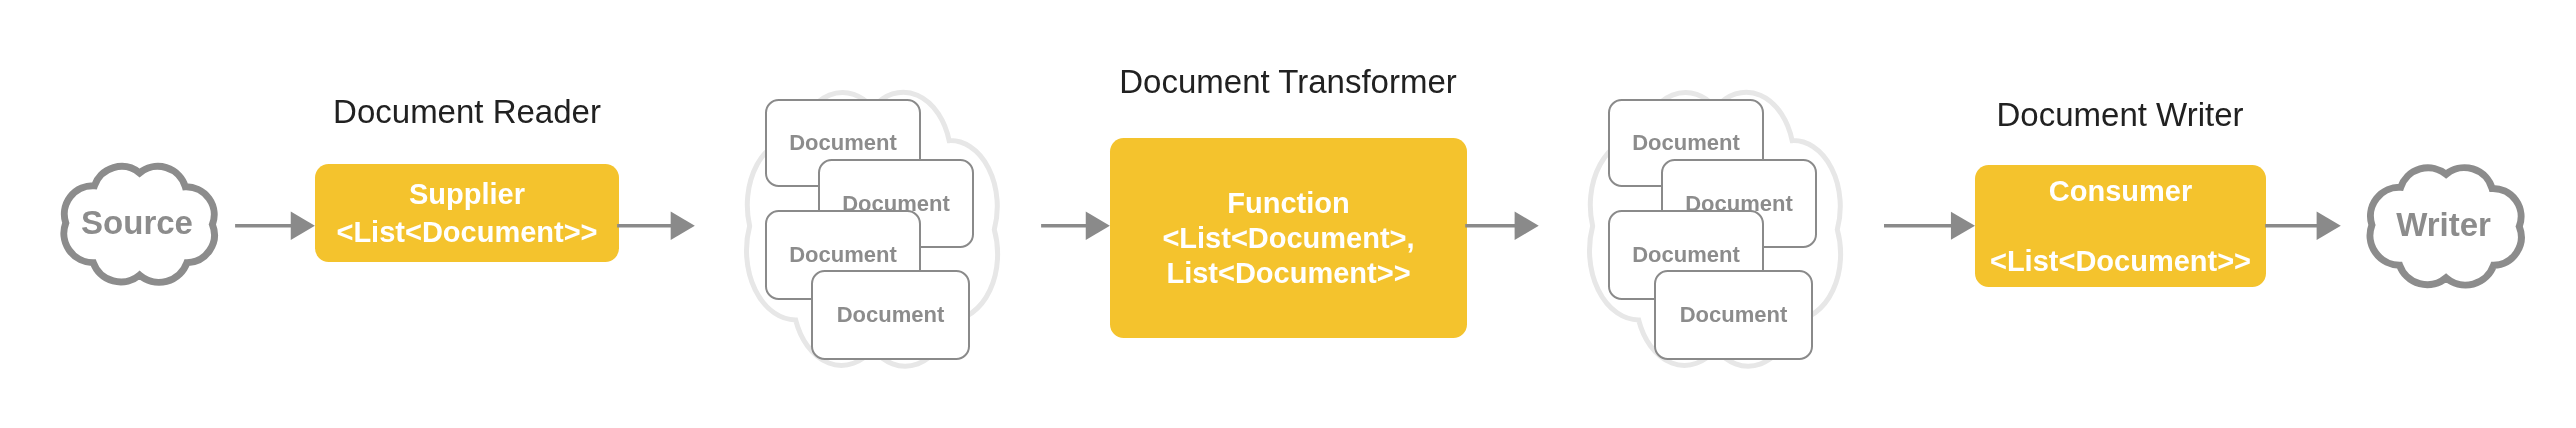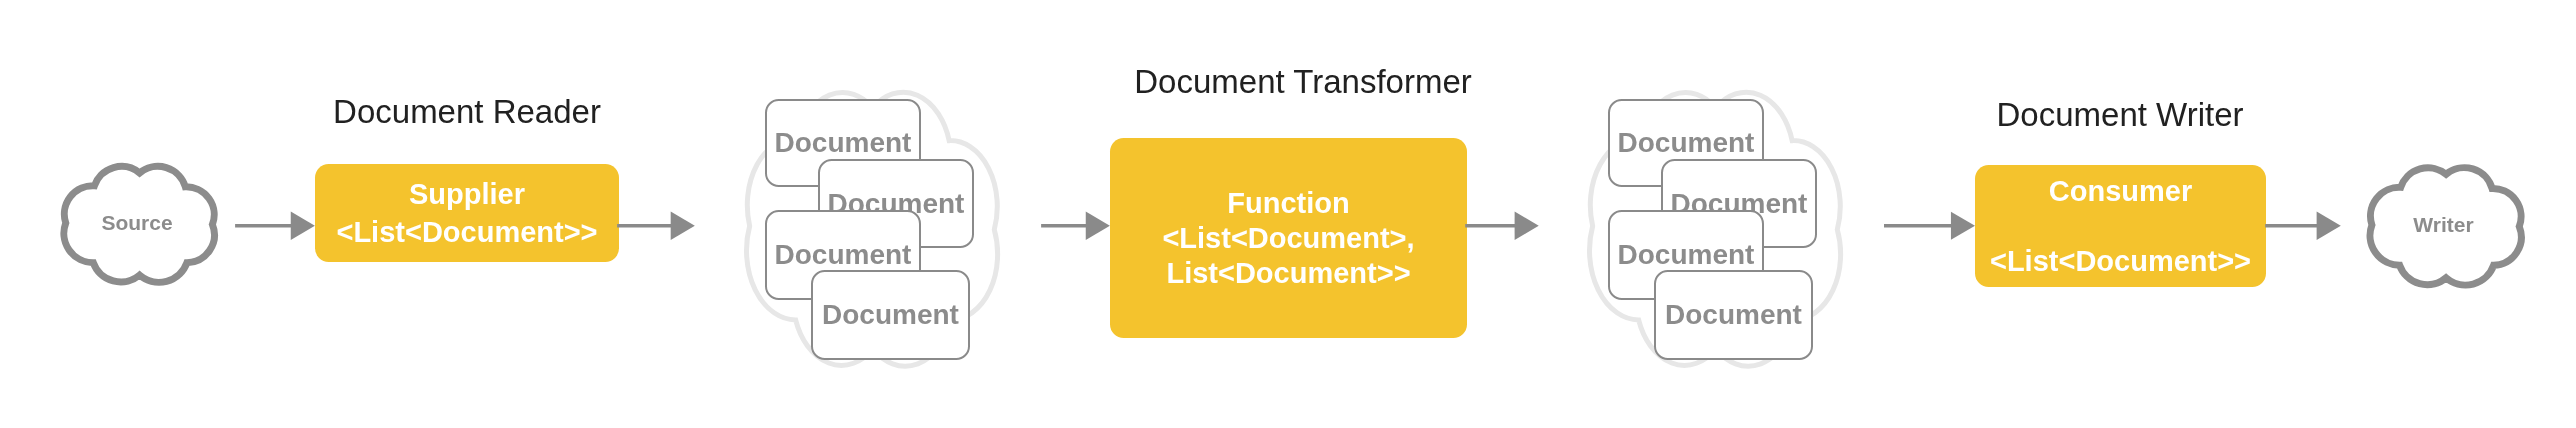--- a/index.html
+++ b/index.html
@@ -27,21 +27,21 @@
   }
   .cloud-path { fill: #ffffff; }
   .cloud.dark .cloud-path { stroke: #8C8C8C; stroke-width: 7px; }
   .cloud.light .cloud-path { stroke: #E7E7E7; stroke-width: 5px; }
   .cloud-label {
     position: absolute;
     inset: 0;
     display: flex;
     align-items: center;
     justify-content: center;
-    font-size: 21px;
+    font-size: 33px;
     font-weight: 700;
     color: #8C8C8C;
     letter-spacing: 0px;
   }
   
   .stage-title {
     position: absolute;
     transform: translateX(-50%);
     font-size: 33px;
     font-weight: 400;
@@ -73,21 +73,21 @@
     position: absolute;
     background: #ffffff;
     border: 2.1px solid #8A8A8A;
     border-radius: 13.7px;
     display: flex;
     align-items: center;
     justify-content: center;
     box-sizing: border-box;
   }
   .doc-card .doc-label {
-    font-size: 28px;
+    font-size: 22px;
     font-weight: 700;
     color: #8C8C8C;
     white-space: nowrap;
   }
   
   .arrow {
     position: absolute;
     top: 210px;
     height: 31.5px;
   }
@@ -138,21 +138,21 @@
     <div class="doc-card" style="left:116px; top:233px; width:159px; height:90px;">
       <span class="doc-label">Document</span>
     </div>
   </div>
 
   <svg class="arrow" style="left:1041px; width:69px;" viewBox="0 0 131 60">
     <line x1="0" y1="30" x2="89" y2="30"></line>
     <polygon points="85,3 131,30 85,57"></polygon>
   </svg>
 
-  <div class="stage-title" style="left:1288px; top:65px;margin-left:15px;">Document Transformer</div>
+  <div class="stage-title" style="left:1288px; top:65px;">Document Transformer</div>
   <div class="node-box three" style="left:1110px; top:138px; width:357px; height:200px;">
     <div class="line">Function</div>
     <div class="line">&lt;List&lt;Document&gt;,</div>
     <div class="line">List&lt;Document&gt;&gt;</div>
   </div>
 
   <svg class="arrow" style="left:1465px; width:74px;" viewBox="0 0 140 60">
     <line x1="0" y1="30" x2="98" y2="30"></line>
     <polygon points="94,3 140,30 94,57"></polygon>
   </svg>

